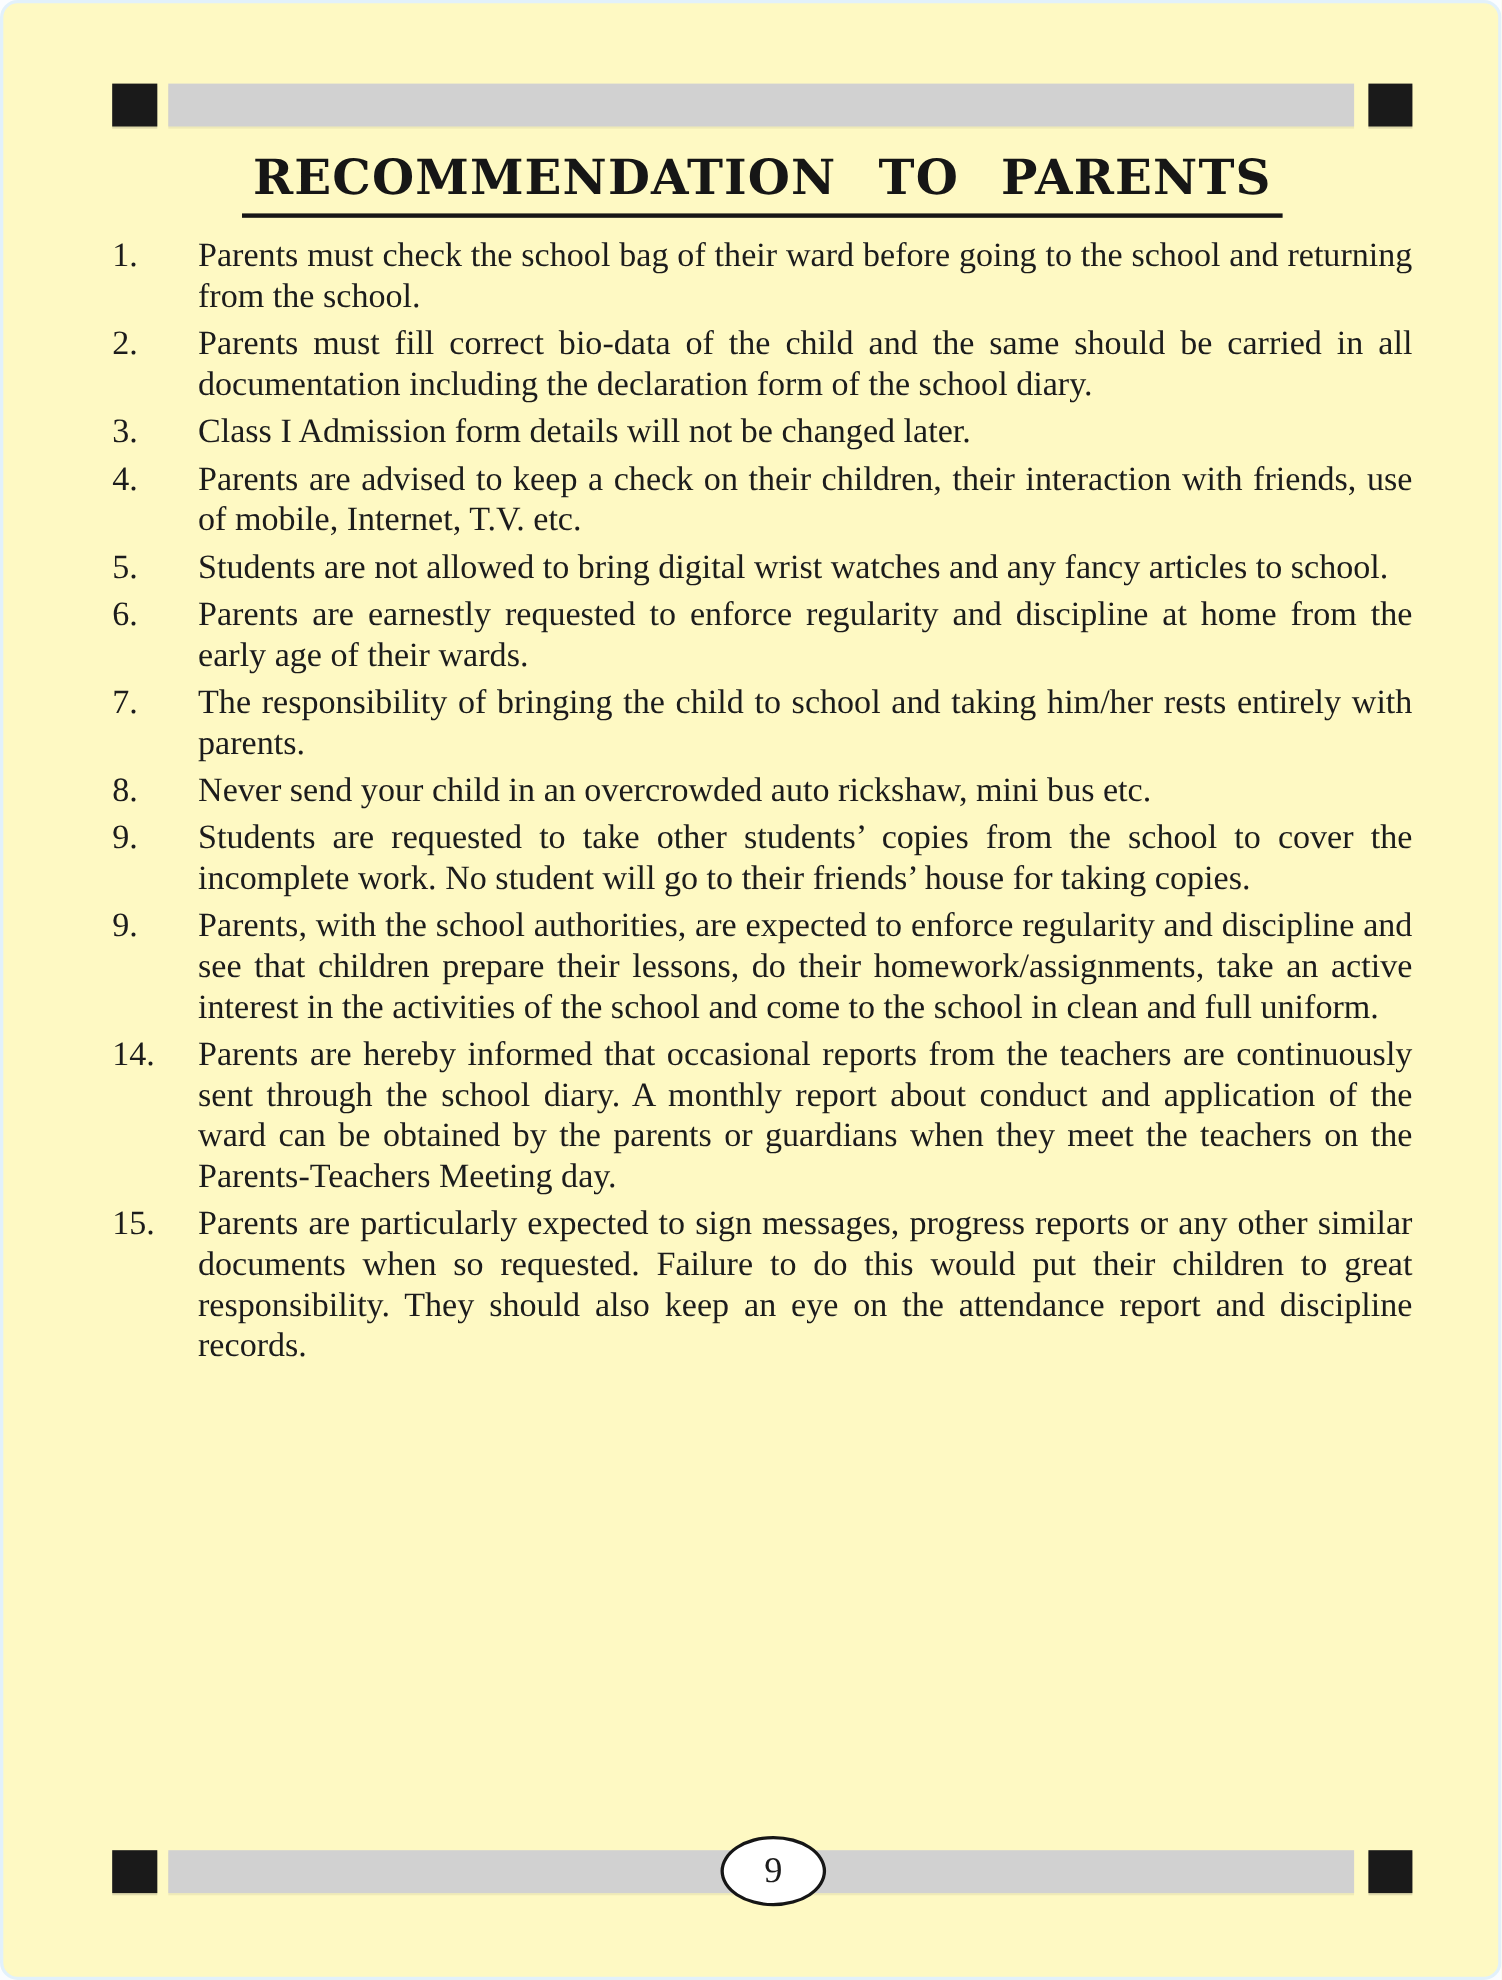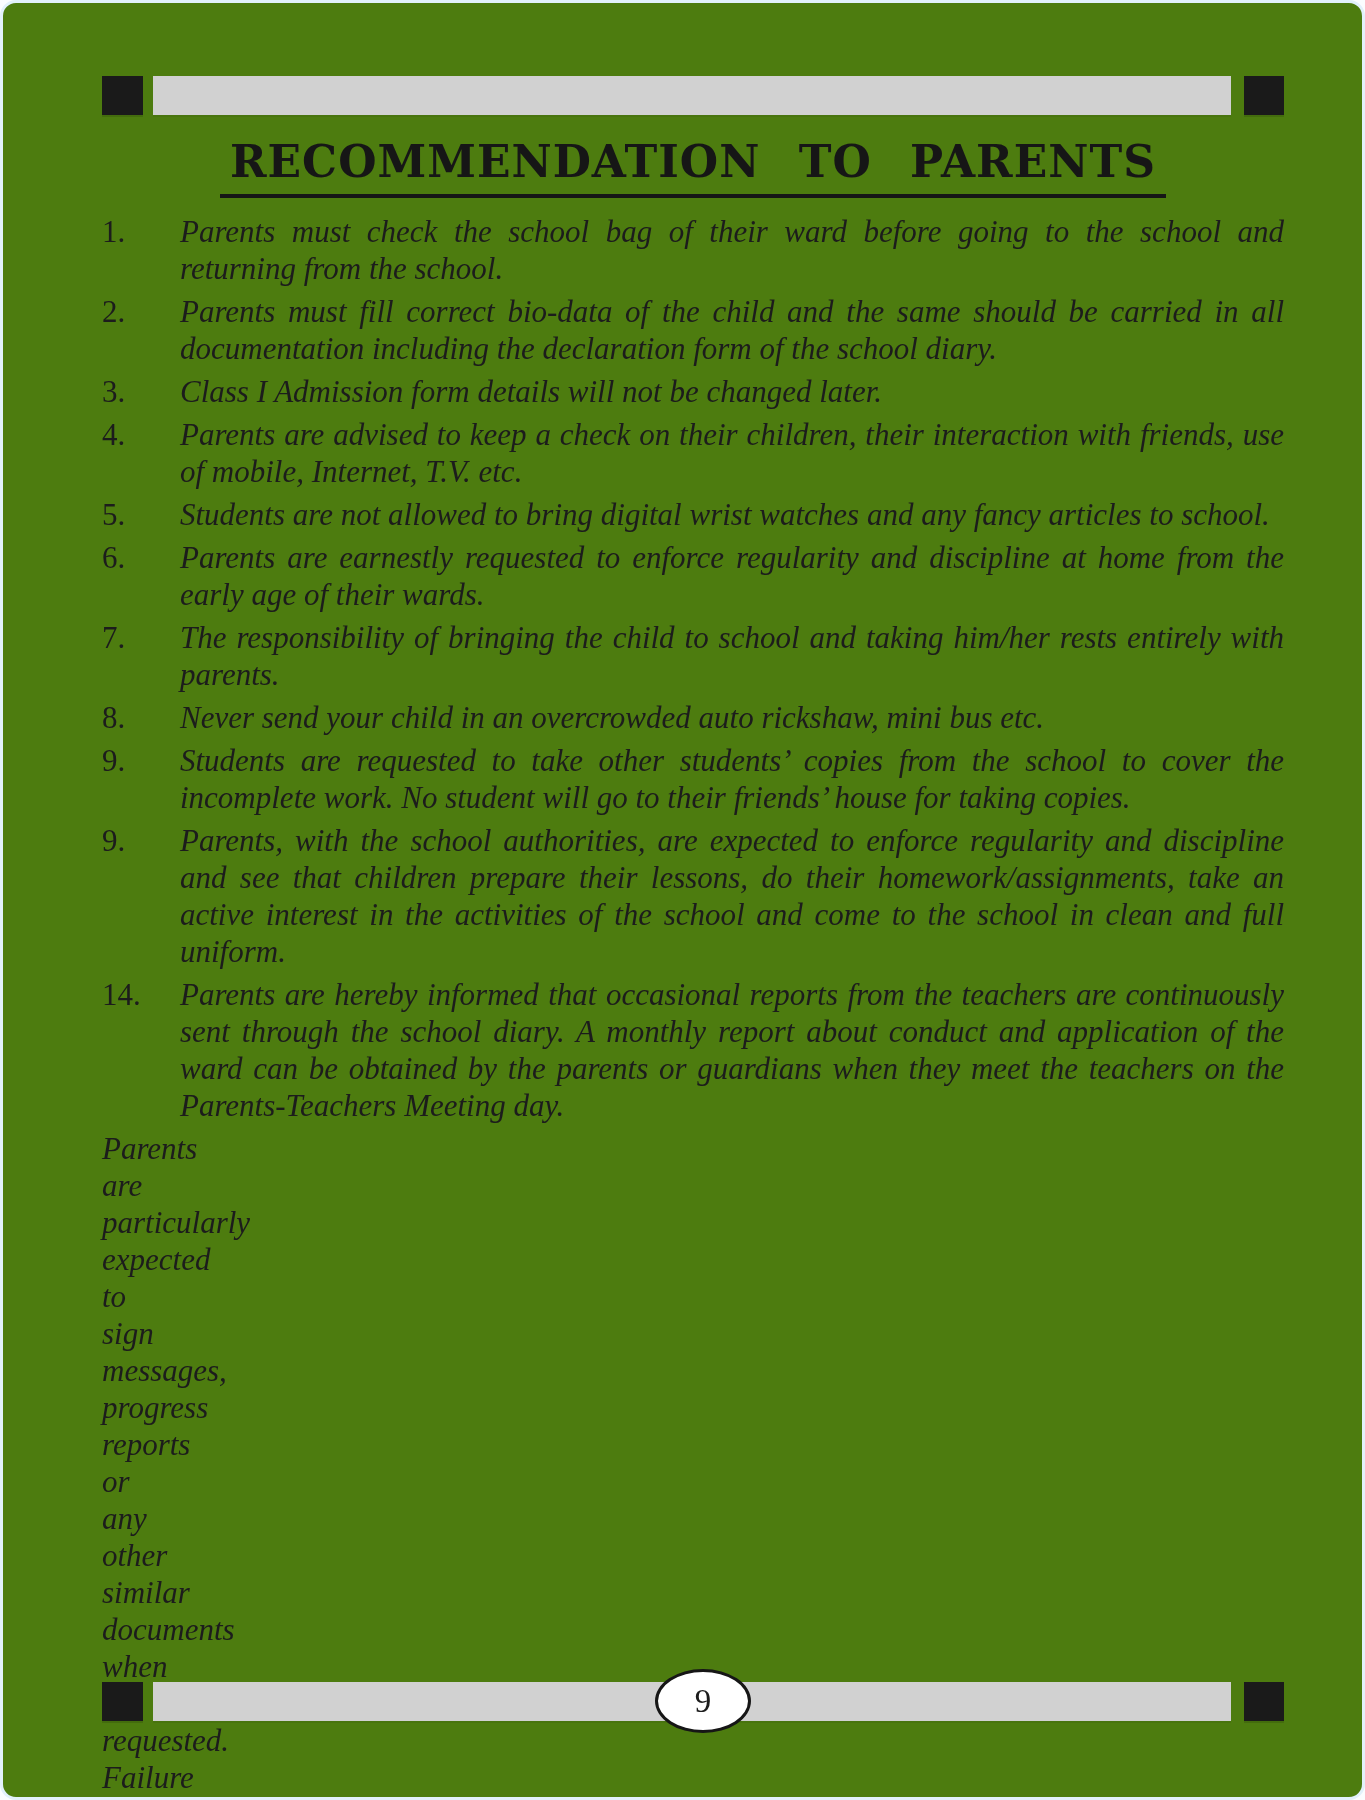--- a/index.html
+++ b/index.html
@@ -6,21 +6,21 @@
     --ink:#1c1c1c;
     --black:#1a1a1a;
     --gray:#d1d1d1;
     --border-blue:#e2f1fb;
   }
   html,body{margin:0;padding:0;background:#fbfdff;}
   .page{
     position:relative;
     width:1365px;height:1800px;
     box-sizing:border-box;
-    background:#4d7c0f;
+    background:#fef9c3;
     border:3px solid var(--border-blue);
     border-radius:16px;
     overflow:hidden;
     font-family:"Liberation Serif", serif;
     color:var(--ink);
   }
   
   .square{
     position:absolute;width:41px;height:39px;
     background:var(--black);
@@ -79,21 +79,20 @@
     font-size:31px;
     line-height:37px;
     margin-bottom:6px;
   }
   .num{
     text-align:left;
   }
   .txt{
     text-align:justify;
     text-justify:inter-word;
-    font-style:italic;
   }
 </style>
 </head>
 <body>
 
 <div class="page">
 
   <div class="square sq-tl"></div>
   <div class="bar bar-top"></div>
   <div class="square sq-tr"></div>
@@ -139,20 +138,21 @@
         </li>
         <li class="item">
           <span class="num">9.</span>
           <span class="txt">Parents, with the school authorities, are expected to enforce regularity and discipline and see that children prepare their lessons, do their homework/assignments, take an active interest in the activities of the school and come to the school in clean and full uniform.</span>
         </li>
         <li class="item">
           <span class="num">14.</span>
           <span class="txt">Parents are hereby informed that occasional reports from the teachers are continuously sent through the school diary. A monthly report about conduct and application of the ward can be obtained by the parents or guardians when they meet the teachers on the Parents-Teachers Meeting day.</span>
         </li>
         <li class="item">
+          <span class="num">15.</span>
           <span class="txt">Parents are particularly expected to sign messages, progress reports or any other similar documents when so requested. Failure to do this would put their children to great responsibility. They should also keep an eye on the attendance report and discipline records.</span>
         </li>
       </ol>
   </div>
 
   <div class="square sq-bl"></div>
   <div class="bar bar-bottom"></div>
   <div class="square sq-br"></div>
 
   <div class="page-oval">

